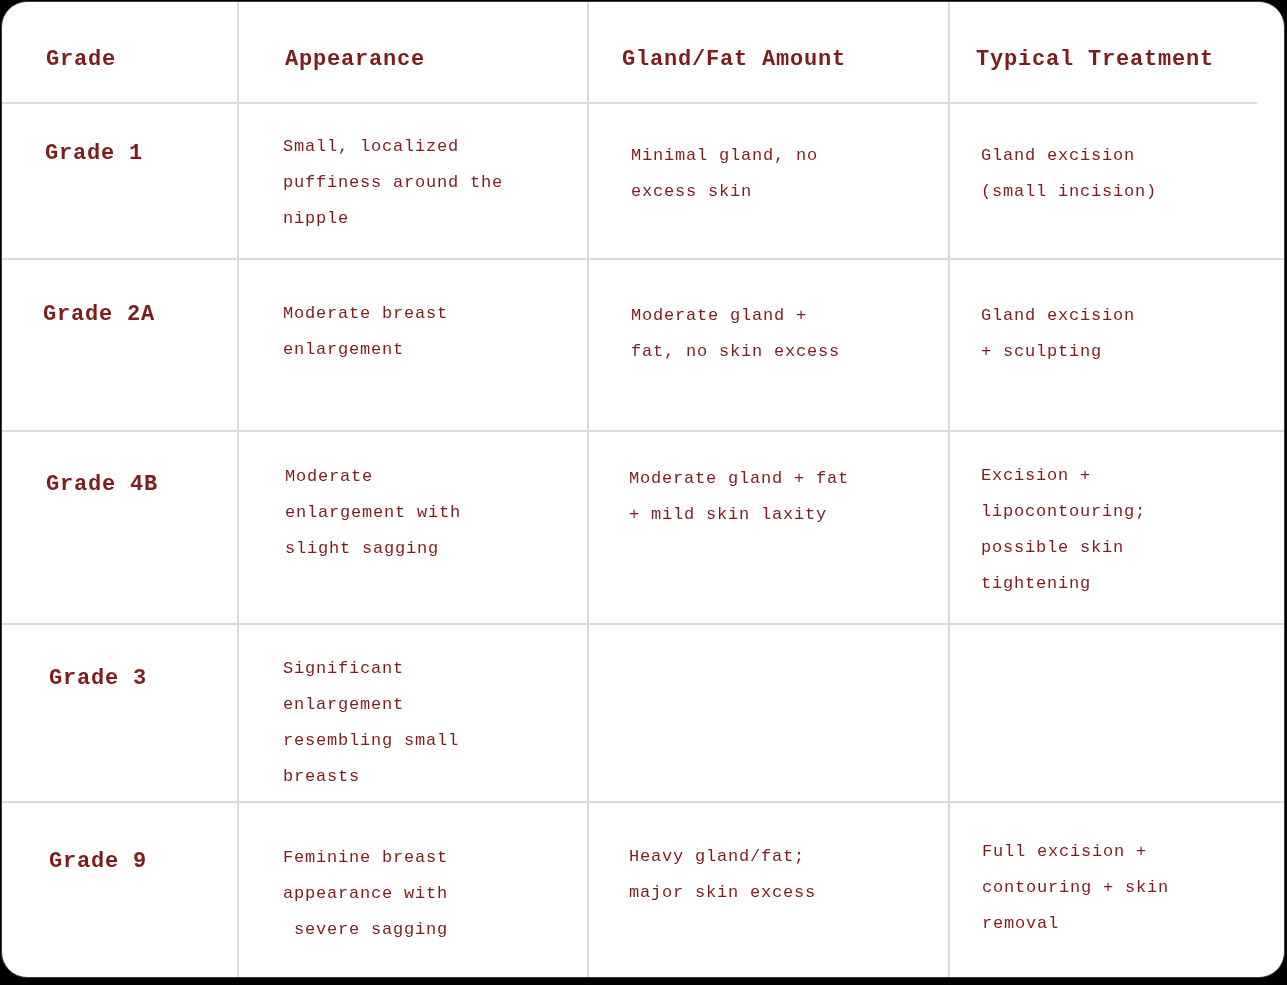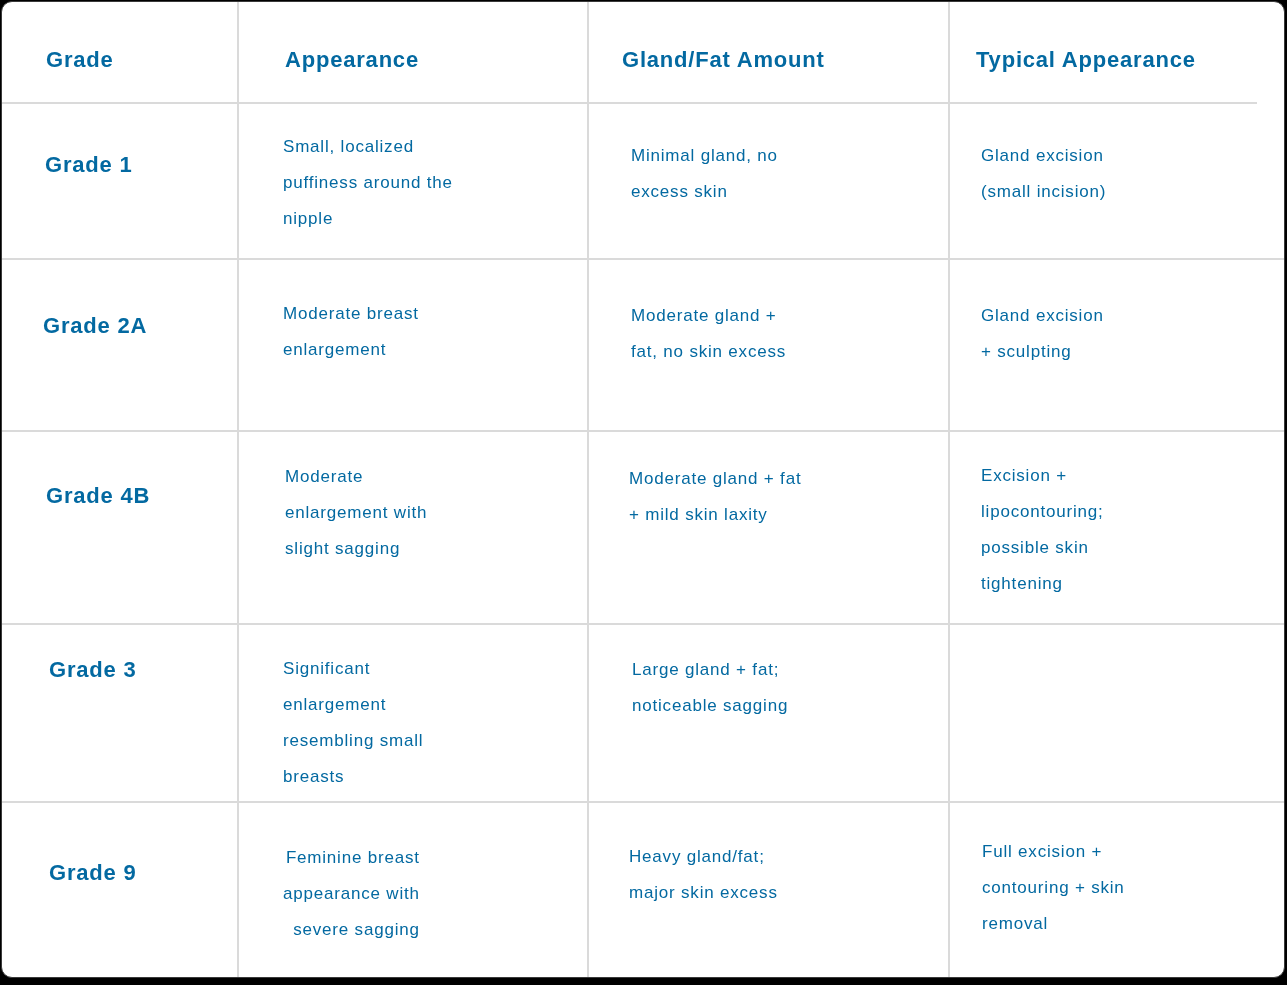--- a/index.html
+++ b/index.html
@@ -11,24 +11,24 @@
       overflow: hidden;
     }
     .card {
       position: absolute;
       left: 1px;
       top: 1px;
       width: 1282px;
       height: 975px;
       background: #ffffff;
       border: 1px solid #3a3a3a;
-      border-radius: 11px;
+      border-radius: 26px;
       overflow: hidden;
-      font-family: Liberation Sans, sans-serif;
-      color: #0369a1;
+      font-family: Liberation Mono, monospace;
+      color: #7f1d1d;
     }
     .vline {
       position: absolute;
       top: 0;
       bottom: 0;
       width: 2px;
       background: #dadada;
     }
     .hline {
       position: absolute;
@@ -45,42 +45,41 @@
     }
     .hdr {
       font-weight: bold;
       font-size: 22px;
       letter-spacing: 0.8px;
     }
     .grade {
       font-weight: bold;
       font-size: 22px;
       letter-spacing: 0.8px;
-      margin-top: 11px;
     }
   </style>
 </head>
 <body>
 
 <div class="card">
 
   <div class="vline" style="left:235px;"></div>
   <div class="vline" style="left:585px;"></div>
   <div class="vline" style="left:946px;"></div>
 
   <div class="hline" style="top:100px; width:1255px;"></div>
   <div class="hline" style="top:256px; right:0;"></div>
   <div class="hline" style="top:428px; right:0;"></div>
   <div class="hline" style="top:621px; right:0;"></div>
   <div class="hline" style="top:799px; right:0;"></div>
 
   <div class="cell hdr" style="left:44px; top:40px;">Grade</div>
   <div class="cell hdr" style="left:283px; top:40px;">Appearance</div>
   <div class="cell hdr" style="left:620px; top:40px;">Gland/Fat Amount</div>
-  <div class="cell hdr" style="left:974px; top:40px;">Typical Appearance</div>
+  <div class="cell hdr" style="left:974px; top:40px;">Typical Treatment</div>
 
   <div class="cell grade" style="left:43px; top:134px;">Grade 1</div>
   <div class="cell" style="left:281px; top:127px;">Small, localized
 puffiness around the
 nipple</div>
   <div class="cell" style="left:629px; top:136px;">Minimal gland, no
 excess skin</div>
   <div class="cell" style="left:979px; top:136px;">Gland excision
 (small incision)</div>
 
@@ -96,27 +95,25 @@
   <div class="cell" style="left:627px; top:459px;">Moderate gland + fat
 + mild skin laxity</div>
   <div class="cell" style="left:283px; top:457px;">Moderate
 enlargement with
 slight sagging</div>
   <div class="cell" style="left:979px; top:456px;">Excision +
 lipocontouring;
 possible skin
 tightening</div>
 
-  <div class="cell grade" style="left:47px; top:639px;">Grade 3</div>
+  <div class="cell grade" style="left:47px; top:659px;">Grade 3</div>
   <div class="cell" style="left:281px; top:649px;">Significant
 enlargement
 resembling small
 breasts</div>
-  <div class="cell" style="left:630px; top:650px;">Large gland + fat;
-noticeable sagging</div>
 
   <div class="cell grade" style="left:47px; top:842px;">Grade 9</div>
   <div class="cell" style="left:281px; top:838px;text-align:right;">Feminine breast
 appearance with
 severe sagging</div>
   <div class="cell" style="left:627px; top:837px;">Heavy gland/fat;
 major skin excess</div>
   <div class="cell" style="left:980px; top:832px;">Full excision +
 contouring + skin
 removal</div>

